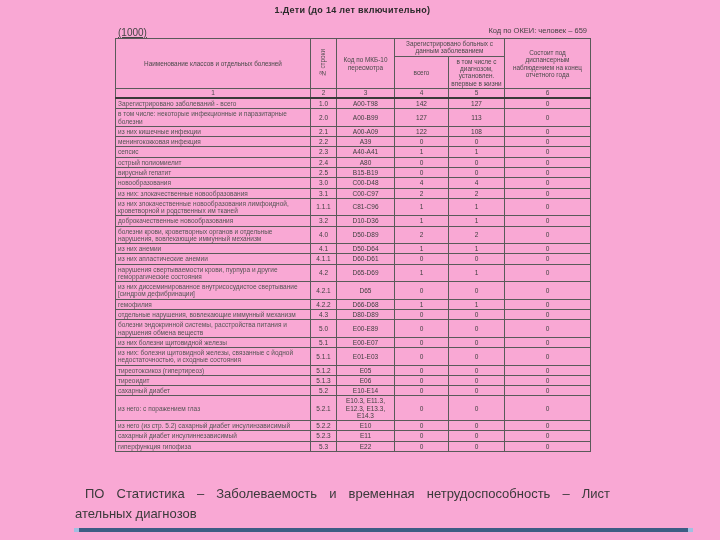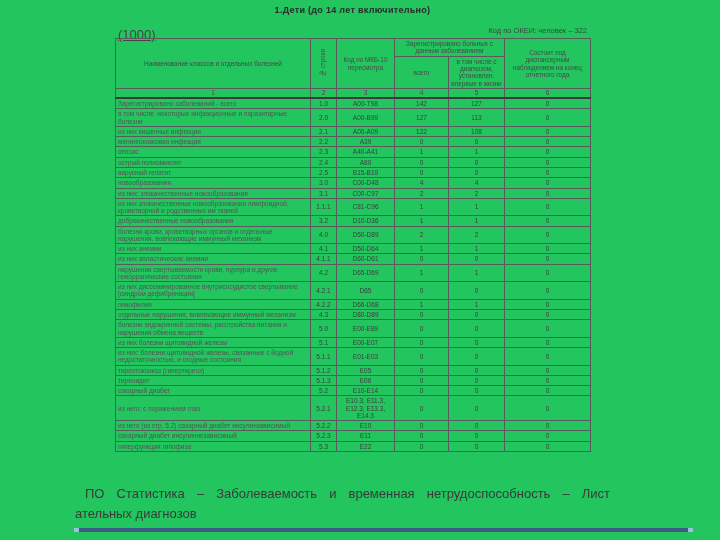--- a/index.html
+++ b/index.html
@@ -1,20 +1,20 @@
 <!DOCTYPE html>
 <html><head>
 <meta charset="utf-8">
 <style>
   html,body{margin:0;padding:0;background:#fff;}
-  .page{position:relative;width:720px;height:540px;background:#22c55e;overflow:hidden;
+  .page{position:relative;width:720px;height:540px;background:#f9a8d4;overflow:hidden;
         font-family:"Liberation Sans", sans-serif;}
   .title{position:absolute;top:5px;left:115px;width:475px;text-align:center;
          font-size:9px;font-weight:bold;color:#2a2a2a;letter-spacing:.3px;}
-  .form-code{position:absolute;top:27px;left:118px;font-size:13px;color:#444;text-decoration:underline;}
+  .form-code{position:absolute;top:27px;left:118px;font-size:10px;color:#444;text-decoration:underline;}
   .okei{position:absolute;top:26px;left:400px;width:187px;text-align:right;font-size:7.5px;color:#444;}
   table.tbl{position:absolute;top:38px;left:115px;width:475px;border-collapse:collapse;
             table-layout:fixed;font-size:6.5px;color:#4a4a4a;}
   .tbl th,.tbl td{border:1px solid #5a5a5a;padding:1px 2px;vertical-align:middle;
                   overflow:hidden;font-weight:normal;}
   .tbl thead th{text-align:center;font-size:6.4px;line-height:1.15;color:#4a4a4a;}
   col.c-name{width:195px;} col.c-rowno{width:26px;} col.c-icd{width:58px;}
   col.c-total{width:54px;} col.c-first{width:56px;} col.c-disp{width:86px;}
   .vert{writing-mode:vertical-rl;transform:rotate(180deg);display:inline-block;
         font-size:6.4px;line-height:1;white-space:nowrap;}
@@ -29,21 +29,21 @@
   .tip{position:absolute;top:0;width:5px;height:4px;background:#9fc0e2;display:block;}
   .tip.left{left:-4px;} .tip.right{right:-4px;}
 </style>
 </head>
 <body>
 
 <div class="page">
 
   <div class="title">1.Дети (до 14 лет включительно)</div>
   <div class="form-code">(1000)</div>
-  <div class="okei">Код по ОКЕИ: человек – 322</div>
+  <div class="okei">Код по ОКЕИ: человек – 659</div>
 
   <table class="tbl">
     <colgroup>
       <col class="c-name">
         <col class="c-rowno">
         <col class="c-icd">
       <col class="c-total">
         <col class="c-first">
         <col class="c-disp">
     </colgroup>

